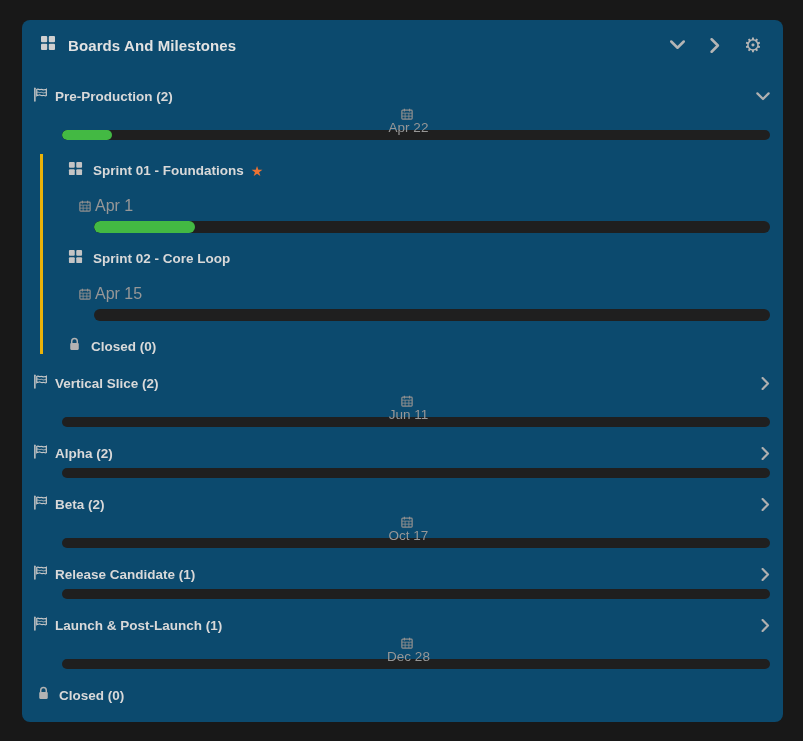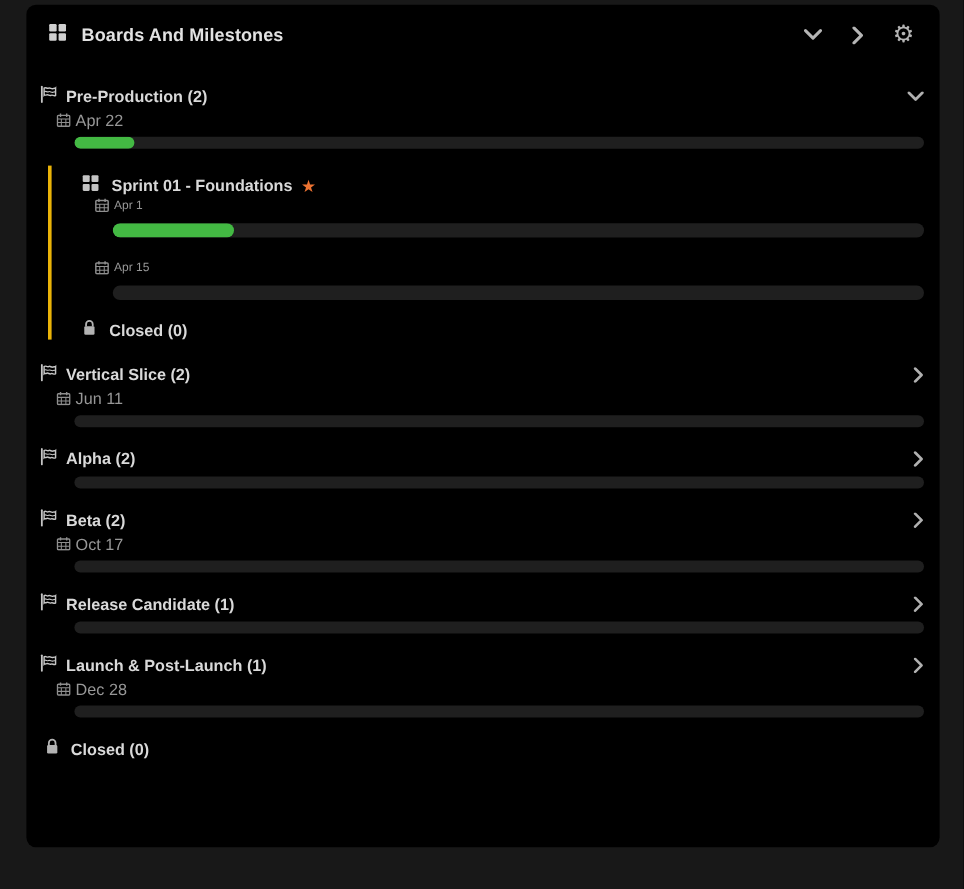--- a/index.html
+++ b/index.html
@@ -5,23 +5,23 @@
   * { box-sizing: border-box; margin: 0; padding: 0; }
   html,body { width: 803px; height: 741px; }
   body {
     background: #181818;
     font-family: "Liberation Sans", sans-serif;
     position: relative;
     overflow: hidden;
   }
   .panel {
     position: absolute;
-    left: 22px; top: 4px;
+    left: 22px; top: 20px;
     width: 761px; height: 702px;
-    background: #000000;
+    background: #0c4a6e;
     border-radius: 8px;
   }
   .header {
     display: flex;
     align-items: center;
     height: 50px;
     padding: 0 18px;
   }
   .header .title {
     margin-left: 12px;
@@ -55,20 +55,21 @@
     color: #d9d9d9;
   }
   .row-chevron { margin-left: auto; display: inline-flex; align-items: center; }
   .m-date-row {
     display: flex;
     align-items: center;
     height: 16px;
     margin: 3px 0 0 14px;
     color: #979797;
     font-size: 13.5px;
+    flex-direction: column;
   }
   .m-date-row .cal { display: inline-flex; margin-right: 4px; }
   .m-bar {
     margin: 6px 0 0 29px;
     height: 10px;
     border-radius: 5px;
     background: #1f1f1f;
     overflow: hidden;
   }
   .m-bar-fill { height: 100%; background: #43b943; border-radius: 5px; width: 0; }
@@ -81,21 +82,21 @@
     margin-top: 14px;
     margin-left: 7px;
     border-left: 3px solid #eab308;
     padding: 8px 0 0 25px;
   }
   .s-title-row { display: flex; align-items: center; height: 17px; cursor: pointer; }
   .s-title { margin-left: 10px; font-size: 13.5px; font-weight: bold; color: #d9d9d9; }
   .star { margin-left: 7px; font-size: 14px; color: #ed7332; line-height: 1; cursor: pointer; }
   .s-date-row {
     display: flex; align-items: center; height: 16px;
-    margin: 0 0 0 11px; color: #979797; font-size: 10px;
+    margin: 19px 0 0 11px; color: #979797; font-size: 16px;
   }
   .s-date-row .cal { display: inline-flex; margin-right: 4px; }
   .s-bar {
     margin: 7px 0 0 26px; height: 12px; border-radius: 6px;
     background: #1f1f1f; overflow: hidden;
   }
   .s-bar-fill { height: 100%; background: #43b943; border-radius: 6px; width: 0; }
   .sprint-gap { margin-top: 17px; }
 
   .closed-row {
@@ -199,20 +200,33 @@
               </svg>
             </span>
             <span>Apr 1</span>
           </div>
           <div class="s-bar">
             <div class="s-bar-fill" style="width: 15%;"></div>
           </div>
         </div>
 
         <div class="sprint-gap">
+          <div class="s-title-row">
+            <span>
+              <svg viewBox="0 0 16 16" width="15" height="15">
+                  <g fill="#c4c4c4">
+                <rect x="1" y="1" width="6.2" height="6.2" rx="1"></rect>
+                    <rect x="8.8" y="1" width="6.2" height="6.2" rx="1"></rect>
+                <rect x="1" y="8.8" width="6.2" height="6.2" rx="1"></rect>
+                    <rect x="8.8" y="8.8" width="6.2" height="6.2" rx="1"></rect>
+              </g>
+                </svg>
+            </span>
+            <span class="s-title">Sprint 02 - Core Loop</span>
+          </div>
           <div class="s-date-row">
             <span class="cal">
               <svg viewBox="0 0 14 14" width="12" height="12">
                 <rect x="1" y="2.5" width="12" height="10.5" rx="1" fill="none" stroke="#8f8f8f" stroke-width="1.4"></rect>
                 <path d="M4 0.8 V4 M10 0.8 V4" stroke="#8f8f8f" stroke-width="1.4"></path>
                 <path d="M1 6 H13 M4.8 6 V13 M9.2 6 V13 M1 9.5 H13" stroke="#8f8f8f" stroke-width="1"></path>
               </svg>
             </span>
             <span>Apr 15</span>
           </div>

